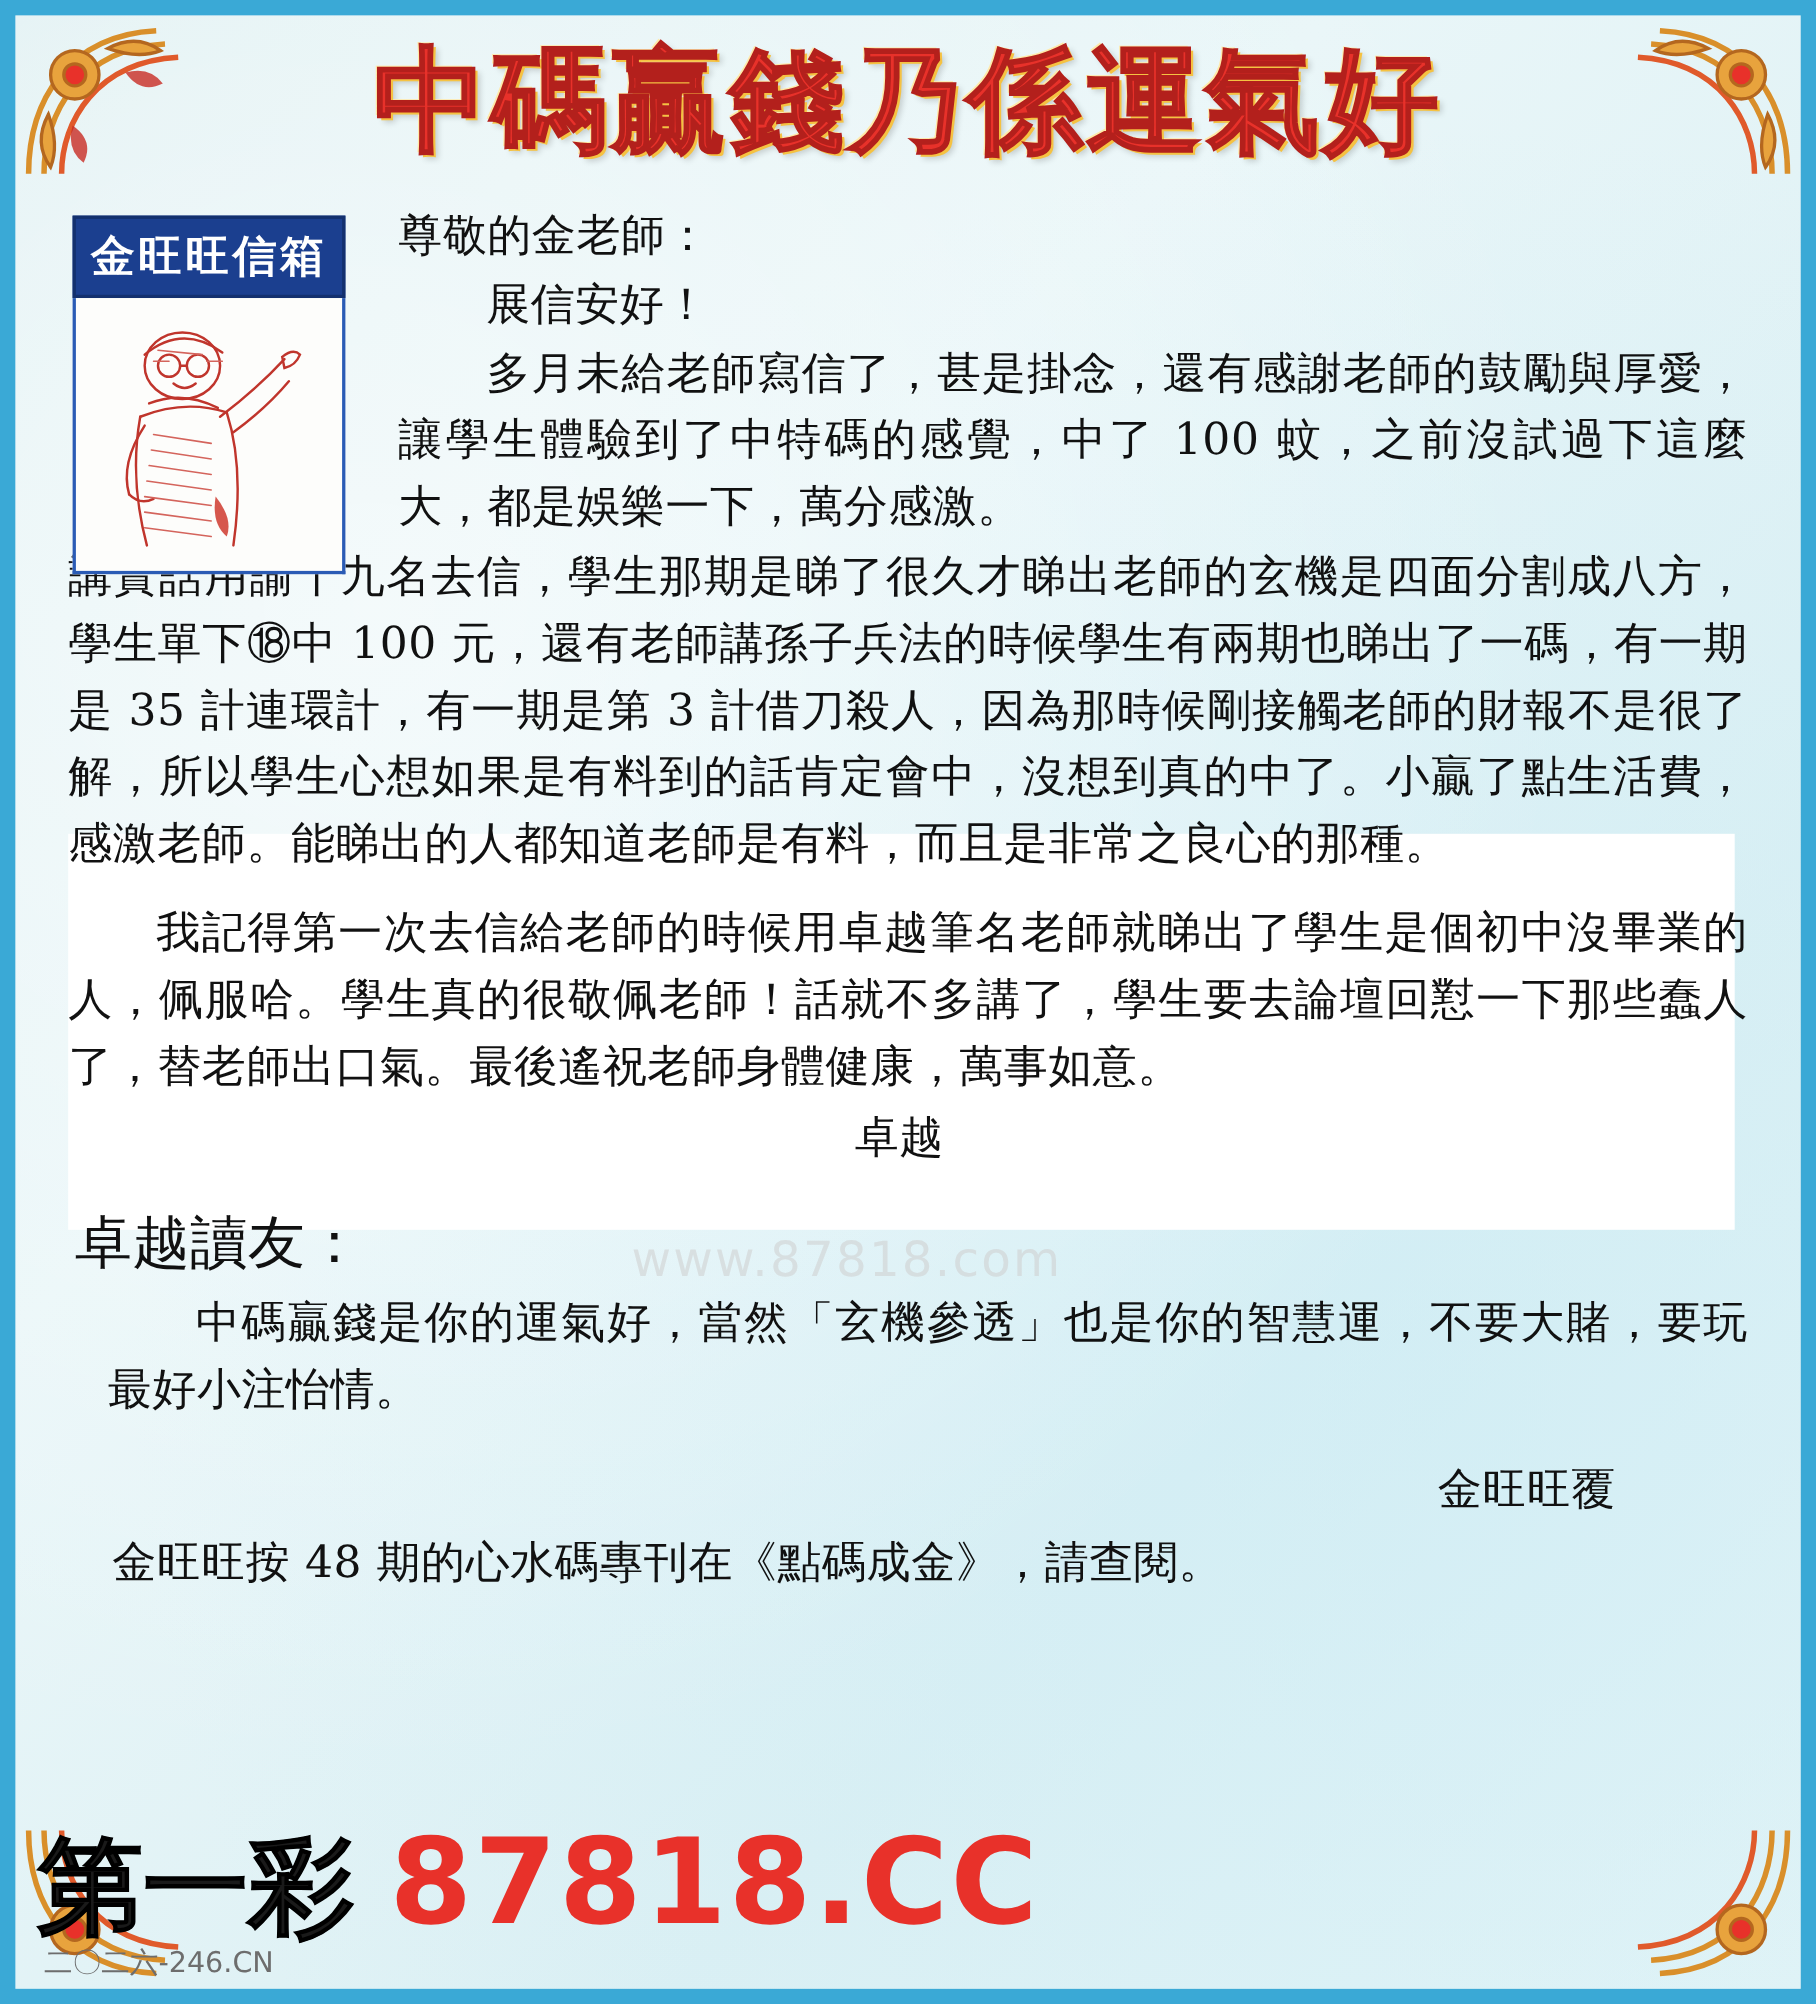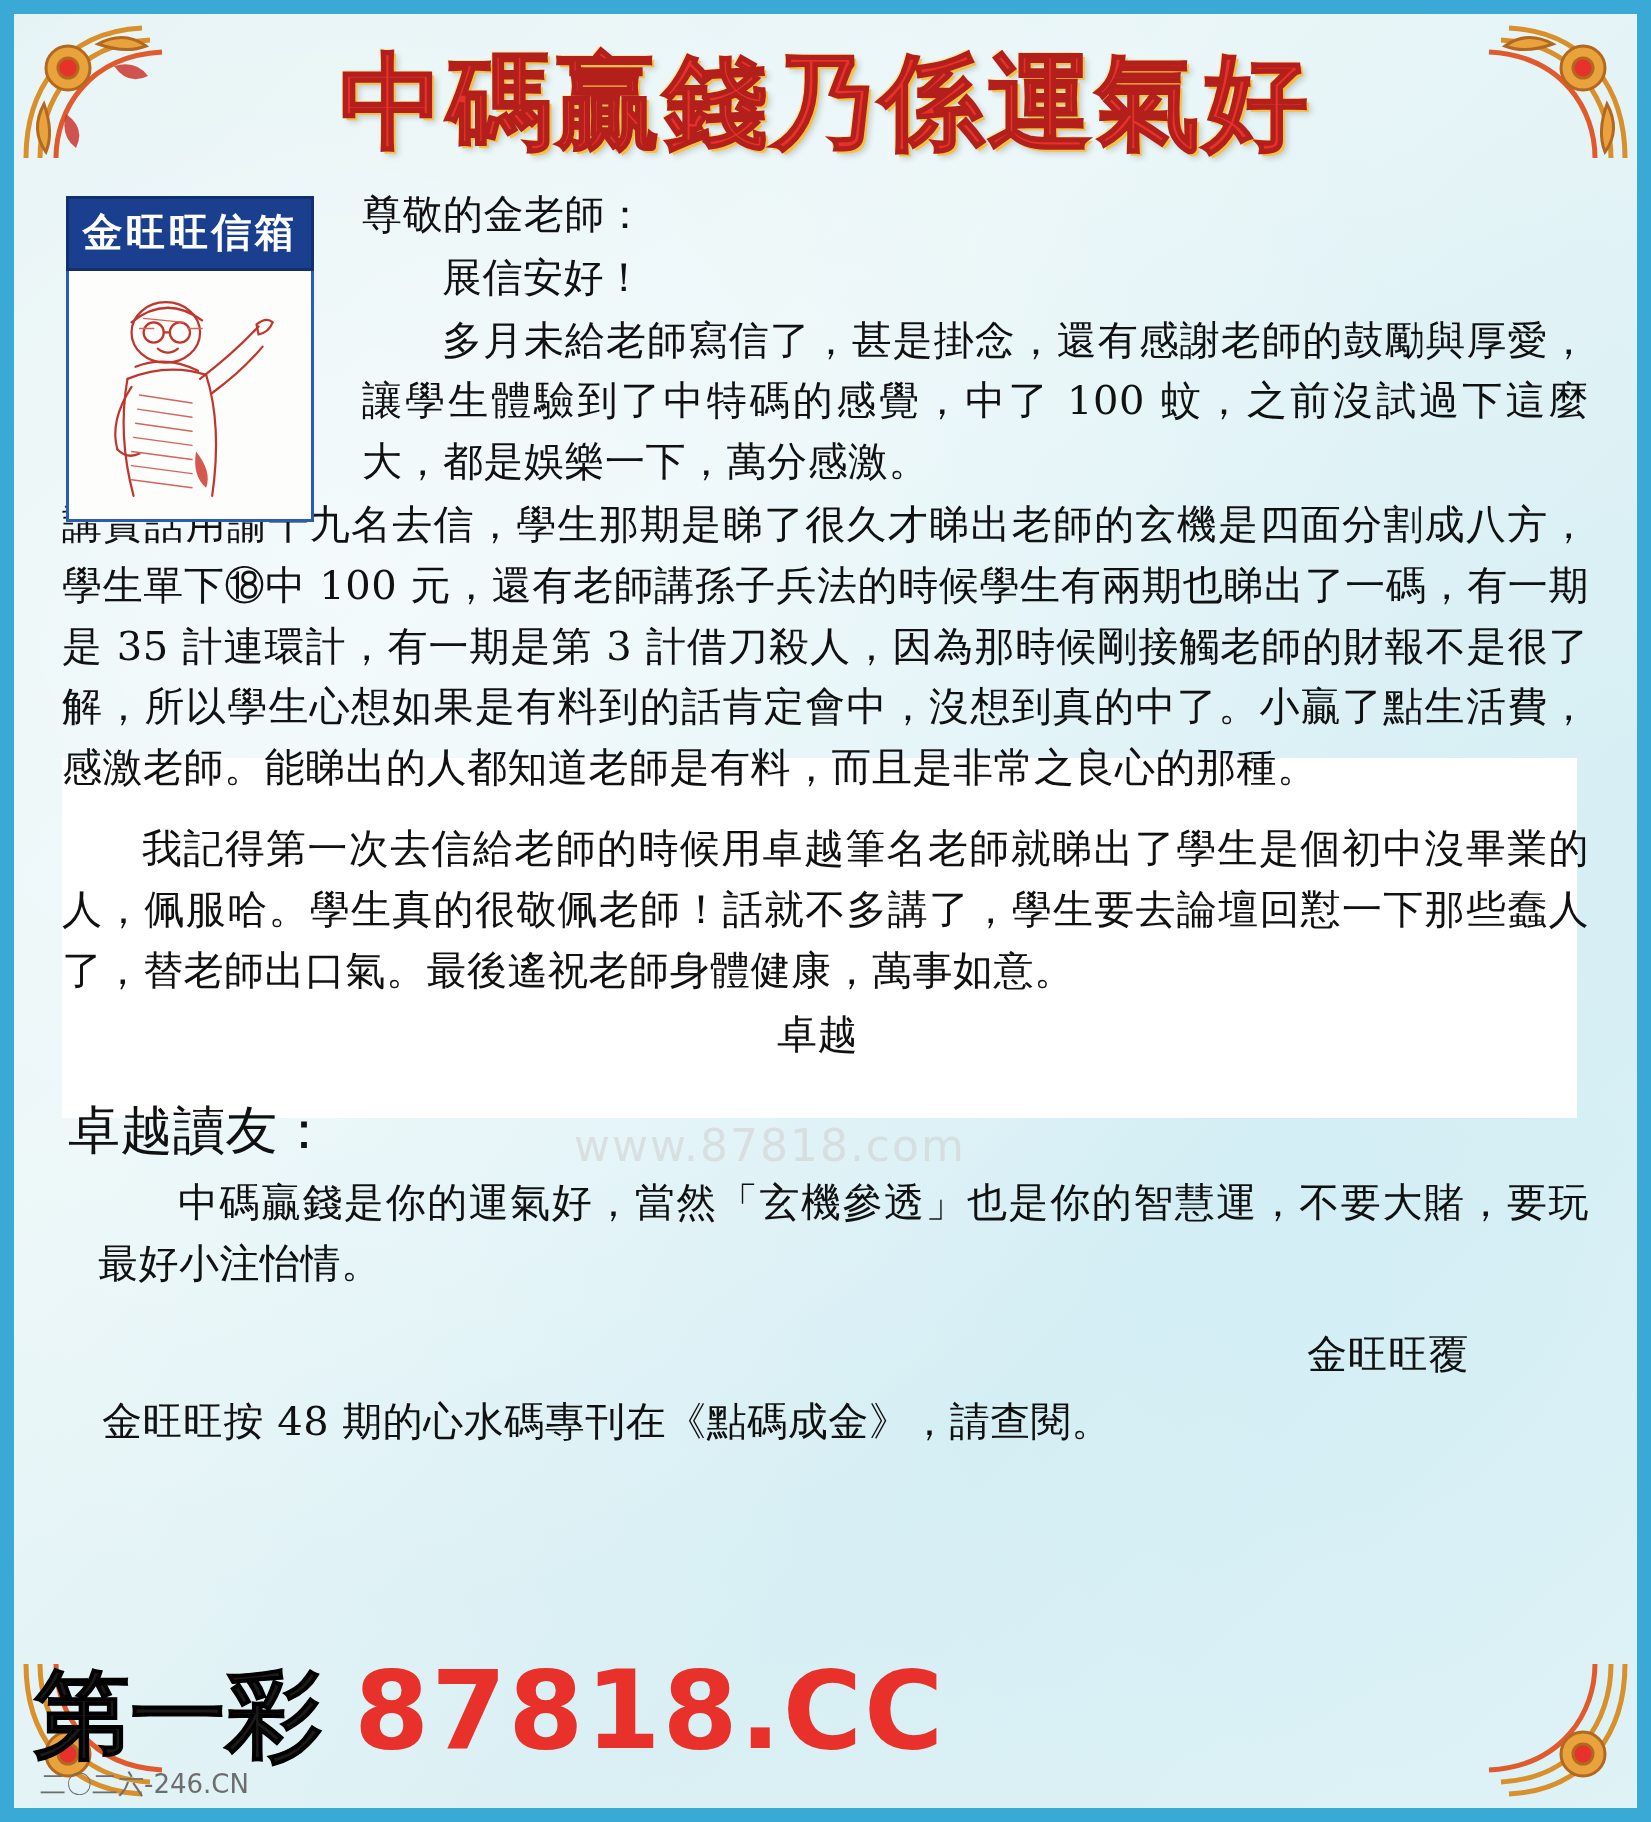--- a/index.html
+++ b/index.html
@@ -37,21 +37,21 @@
   }
   .corner svg { width: 100%; height: 100%; display: block; }
   .corner-tl { top: 8px; left: 8px; }
   .corner-tr { top: 8px; right: 8px; transform: scaleX(-1); }
   .corner-bl { bottom: 8px; left: 8px; transform: scaleY(-1); }
   .corner-br { bottom: 8px; right: 8px; transform: scale(-1,-1); }
 
   
   .title-wrap {
     position: absolute;
-    top: 33px;
+    top: 22px;
     left: 0;
     right: 0;
     text-align: center;
     z-index: 5;
   }
   .title {
     display: inline-block;
     font-family: "DejaVu Serif", "Liberation Serif", serif;
     font-size: 104px;
     font-weight: bold;

